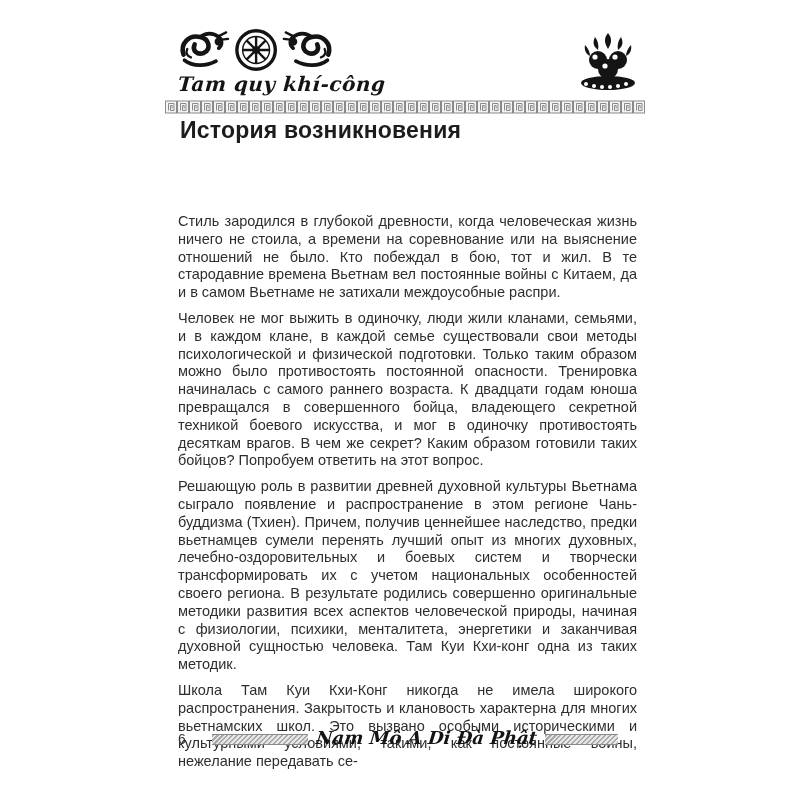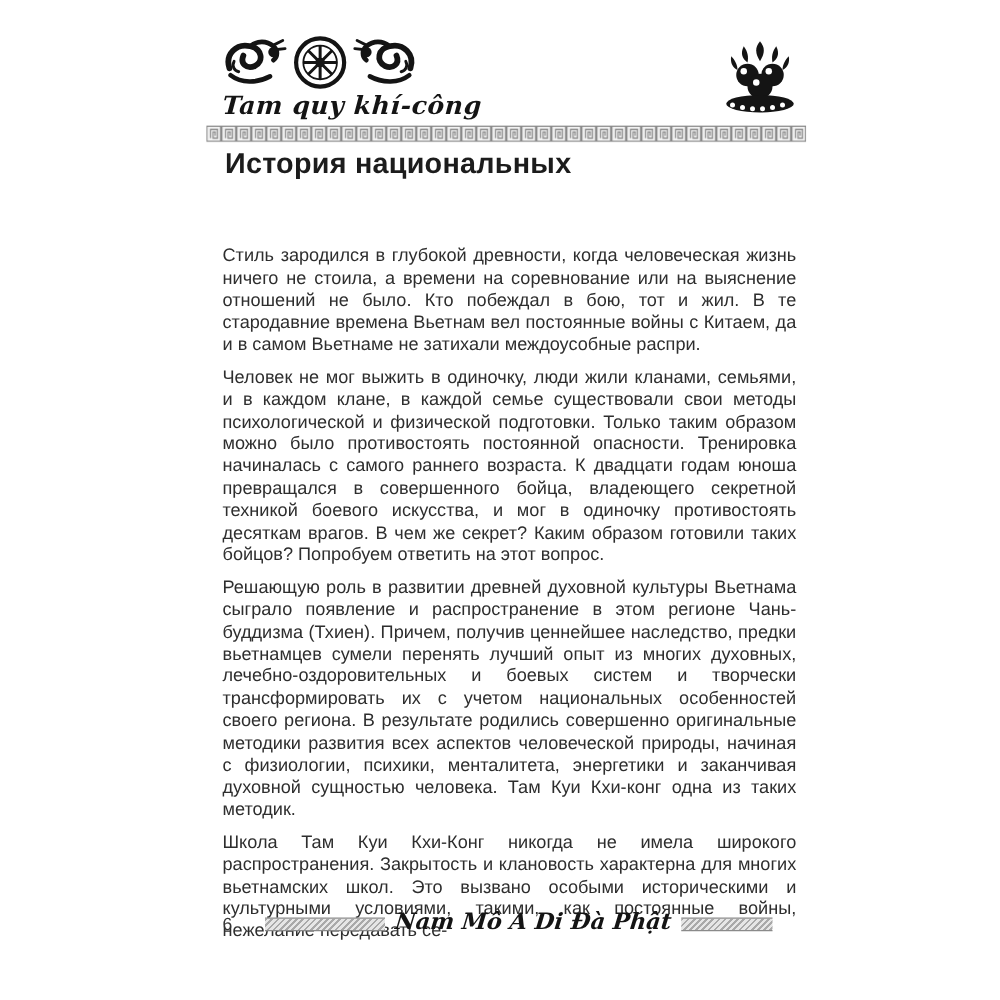--- a/index.html
+++ b/index.html
@@ -15,21 +15,21 @@
     color:#141414; transform:skewX(-4deg); white-space:nowrap;
   }
   .header-caption { font-size:20px; margin-top:-2px; letter-spacing:0.5px; }
   .emblem { position:absolute; left:572px; top:32px; }
   .meander { position:absolute; left:165px; top:100px; }
   .title {
     position:absolute; left:180px; top:116px; margin:0;
     font-size:23px; line-height:29px; font-weight:bold; color:#1c1c1c;
     letter-spacing:0.2px;
   }
-  .body { position:absolute; left:178px; top:197px; width:459px; }
+  .body { position:absolute; left:178px; top:213px; width:459px; }
   .body p {
     margin:0 0 8px 0; font-size:14.5px; line-height:17.8px;
     color:#2e2e2e; text-align:justify;
     -webkit-hyphens:auto; hyphens:auto;
   }
   .footer {
     position:absolute; left:178px; top:730px; width:440px; height:18px;
     display:flex; align-items:center;
   }
   .pagenum { font-size:14px; color:#333333; margin-right:26px; }
@@ -109,21 +109,21 @@
     <defs>
       <pattern id="gkey" x="0" y="0" width="12" height="14" patternUnits="userSpaceOnUse">
         <rect x="0.5" y="1" width="11" height="12" fill="#f4f4f4" stroke="#8a8a8a" stroke-width="1"></rect>
         <path d="M3.5,10.5 L3.5,3.5 L9,3.5 L9,10.5 L5.5,10.5 L5.5,5.5 L7.2,5.5 L7.2,8.5" fill="none" stroke="#8a8a8a" stroke-width="1"></path>
       </pattern>
     </defs>
     <rect x="0" y="0" width="480" height="14" fill="url(#gkey)"></rect>
   </svg>
 
   <h1 class="title">
-    <span>История национальных</span><br>
+    <span>История возникновения</span><br>
   </h1>
 
   <div class="body" lang="ru">
     <p>Стиль зародился в глубокой древности, когда человеческая жизнь ничего не стоила, а времени на соревнование или на выяснение отношений не было. Кто побеждал в бою, тот и жил. В те стародавние времена Вьетнам вел постоянные войны с Китаем, да и в самом Вьетнаме не затихали междоусобные распри.</p>
     <p>Человек не мог выжить в одиночку, люди жили кланами, семьями, и в каждом клане, в каждой семье существовали свои методы психологической и физической подготовки. Только таким образом можно было противостоять постоянной опасности. Тренировка начиналась с самого раннего возраста. К двадцати годам юноша превращался в совершенного бойца, владеющего секретной техникой боевого искусства, и мог в одиночку противостоять десяткам врагов. В чем же секрет? Каким образом готовили таких бойцов? Попробуем ответить на этот вопрос.</p>
     <p>Решающую роль в развитии древней духовной культуры Вьетнама сыграло появление и распространение в этом регионе Чань-буддизма (Тхиен). Причем, получив ценнейшее наследство, предки вьетнамцев сумели перенять лучший опыт из многих духовных, лечебно-оздоровительных и боевых систем и творчески трансформировать их с учетом национальных особенностей своего региона. В результате родились совершенно оригинальные методики развития всех аспектов человеческой природы, начиная с физиологии, психики, менталитета, энергетики и заканчивая духовной сущностью человека. Там Куи Кхи-конг одна из таких методик.</p>
     <p>Школа Там Куи Кхи-Конг никогда не имела широкого распространения. Закрытость и клановость характерна для многих вьетнамских школ. Это вызвано особыми историческими и культурными условиями, такими, как постоянные войны, нежелание передавать се-</p>
   </div>
 
   <div class="footer">

